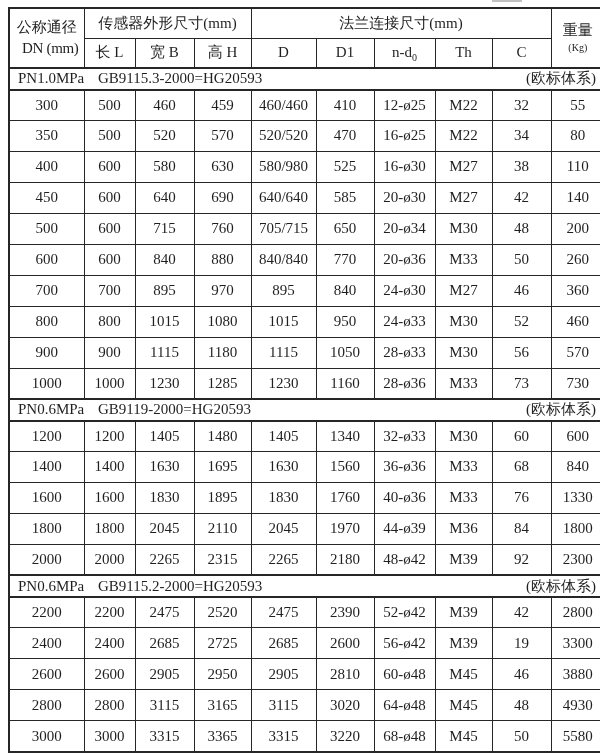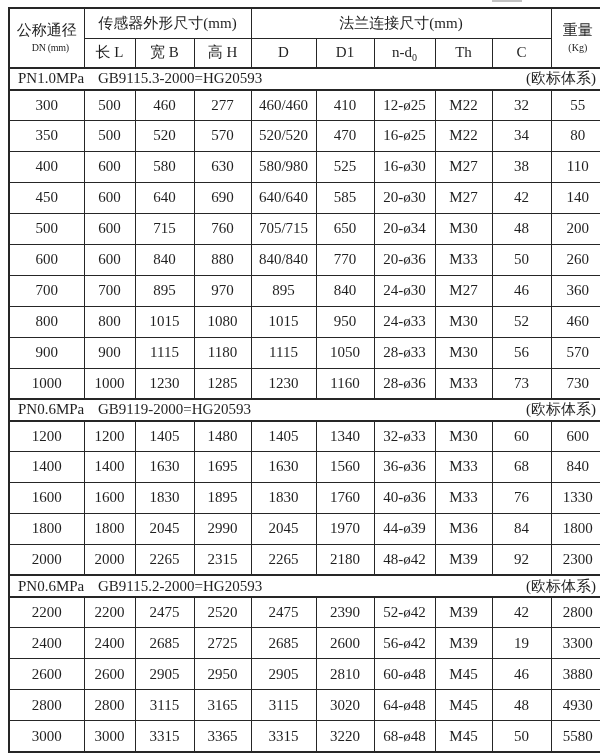--- a/index.html
+++ b/index.html
@@ -21,21 +21,21 @@
     text-align:center;vertical-align:middle;
     font-weight:normal;padding:0;
     font-size:15px;line-height:1.15;
     overflow:hidden;white-space:nowrap;
   }
   tr.h1{height:30px;}
   tr.h2{height:30px;border-radius:8px;}
   tr.section-row{height:21px;}
   tr.data-row{height:30px;font-family:Liberation Serif, serif;}
   .two-line{display:flex;flex-direction:column;justify-content:center;gap:3px;}
-  .dn-unit{font-size:10px;letter-spacing:-0.3px;padding-left:7px;}
+  .dn-unit{font-size:15px;letter-spacing:-0.3px;padding-left:7px;}
   .weight-unit{font-size:10px;}
   tr.section-row td{
     border-top:2px solid #262626;border-bottom:2px solid #262626;
     text-align:left;
   }
   .section-flex{
     display:flex;justify-content:space-between;align-items:center;
     padding:0 8px;
   }
   .section-left{display:flex;align-items:center;}
@@ -97,21 +97,21 @@
               <span>GB9115.3-2000=HG20593</span>
             </div>
             <span>(欧标体系)</span>
           </div>
         </td>
       </tr>
       <tr class="data-row">
         <td>300</td>
         <td>500</td>
         <td>460</td>
-        <td>277</td>
+        <td>459</td>
         <td>460/460</td>
         <td>410</td>
         <td>12-ø25</td>
         <td>M22</td>
         <td>32</td>
         <td>55</td>
       </tr>
       <tr class="data-row">
         <td>350</td>
         <td>500</td>
@@ -264,21 +264,21 @@
         <td>1760</td>
         <td>40-ø36</td>
         <td>M33</td>
         <td>76</td>
         <td>1330</td>
       </tr>
       <tr class="data-row">
         <td>1800</td>
         <td>1800</td>
         <td>2045</td>
-        <td>2990</td>
+        <td>2110</td>
         <td>2045</td>
         <td>1970</td>
         <td>44-ø39</td>
         <td>M36</td>
         <td>84</td>
         <td>1800</td>
       </tr>
       <tr class="data-row">
         <td>2000</td>
         <td>2000</td>

